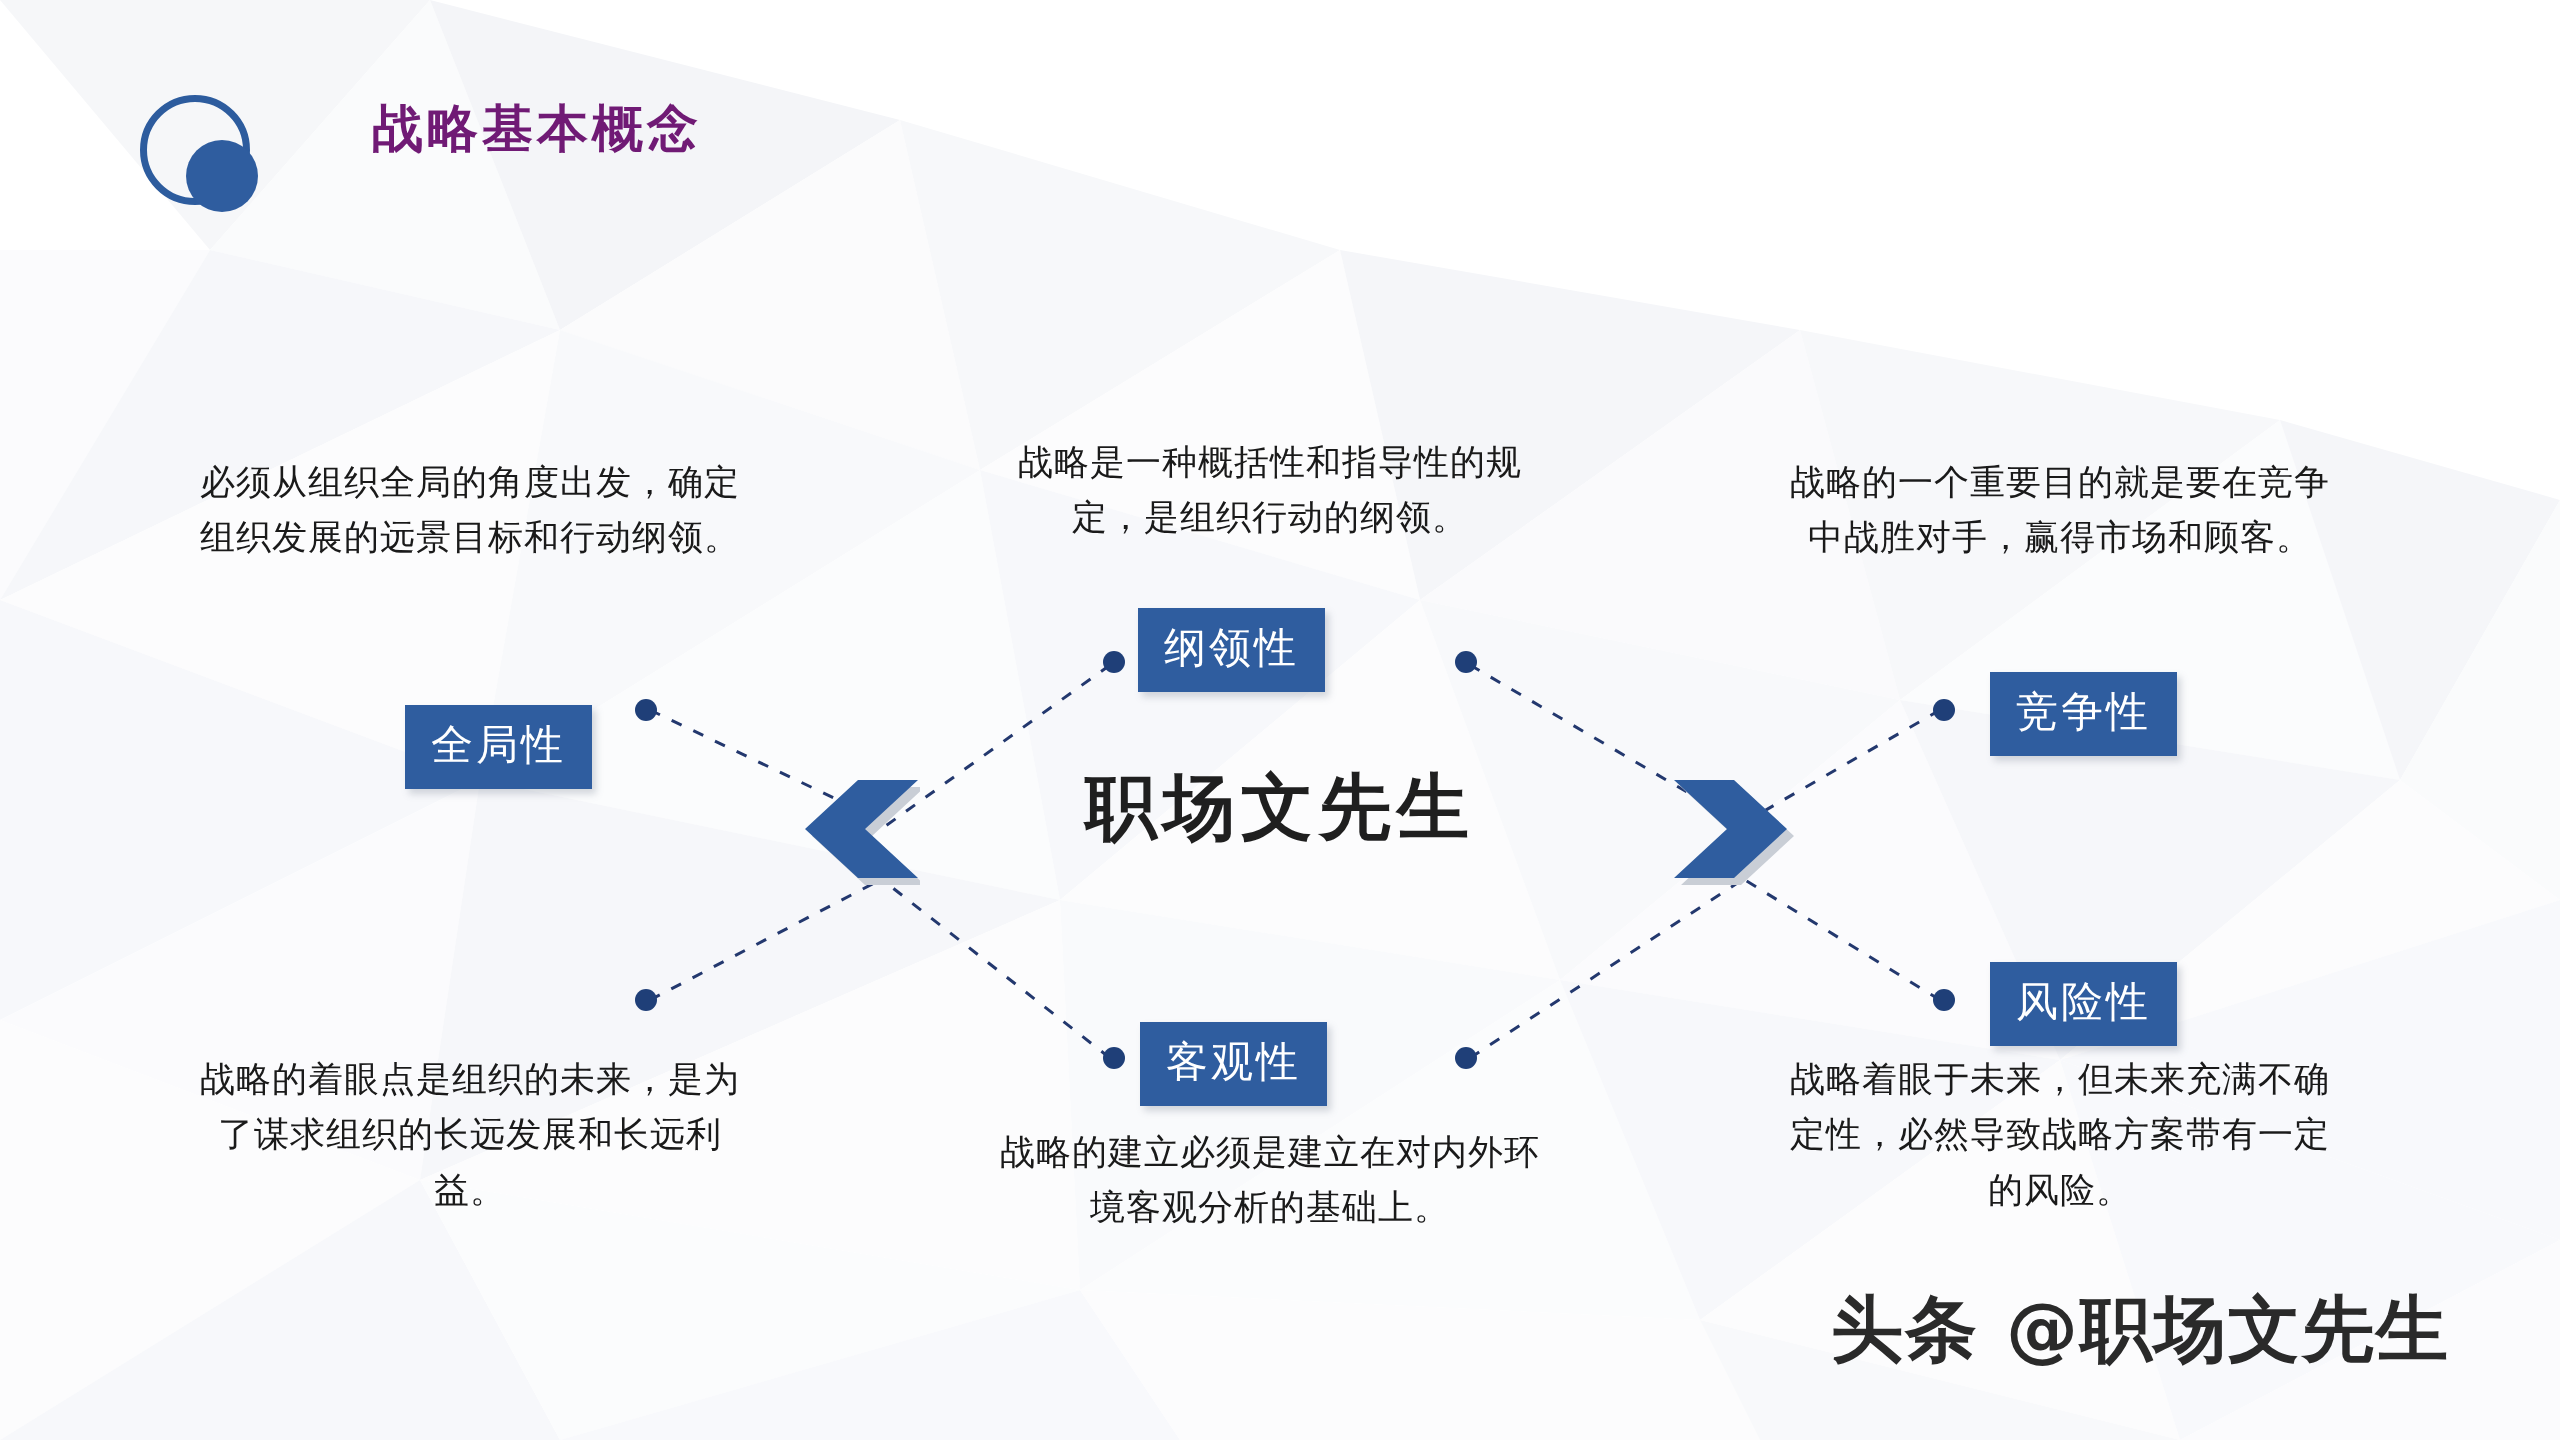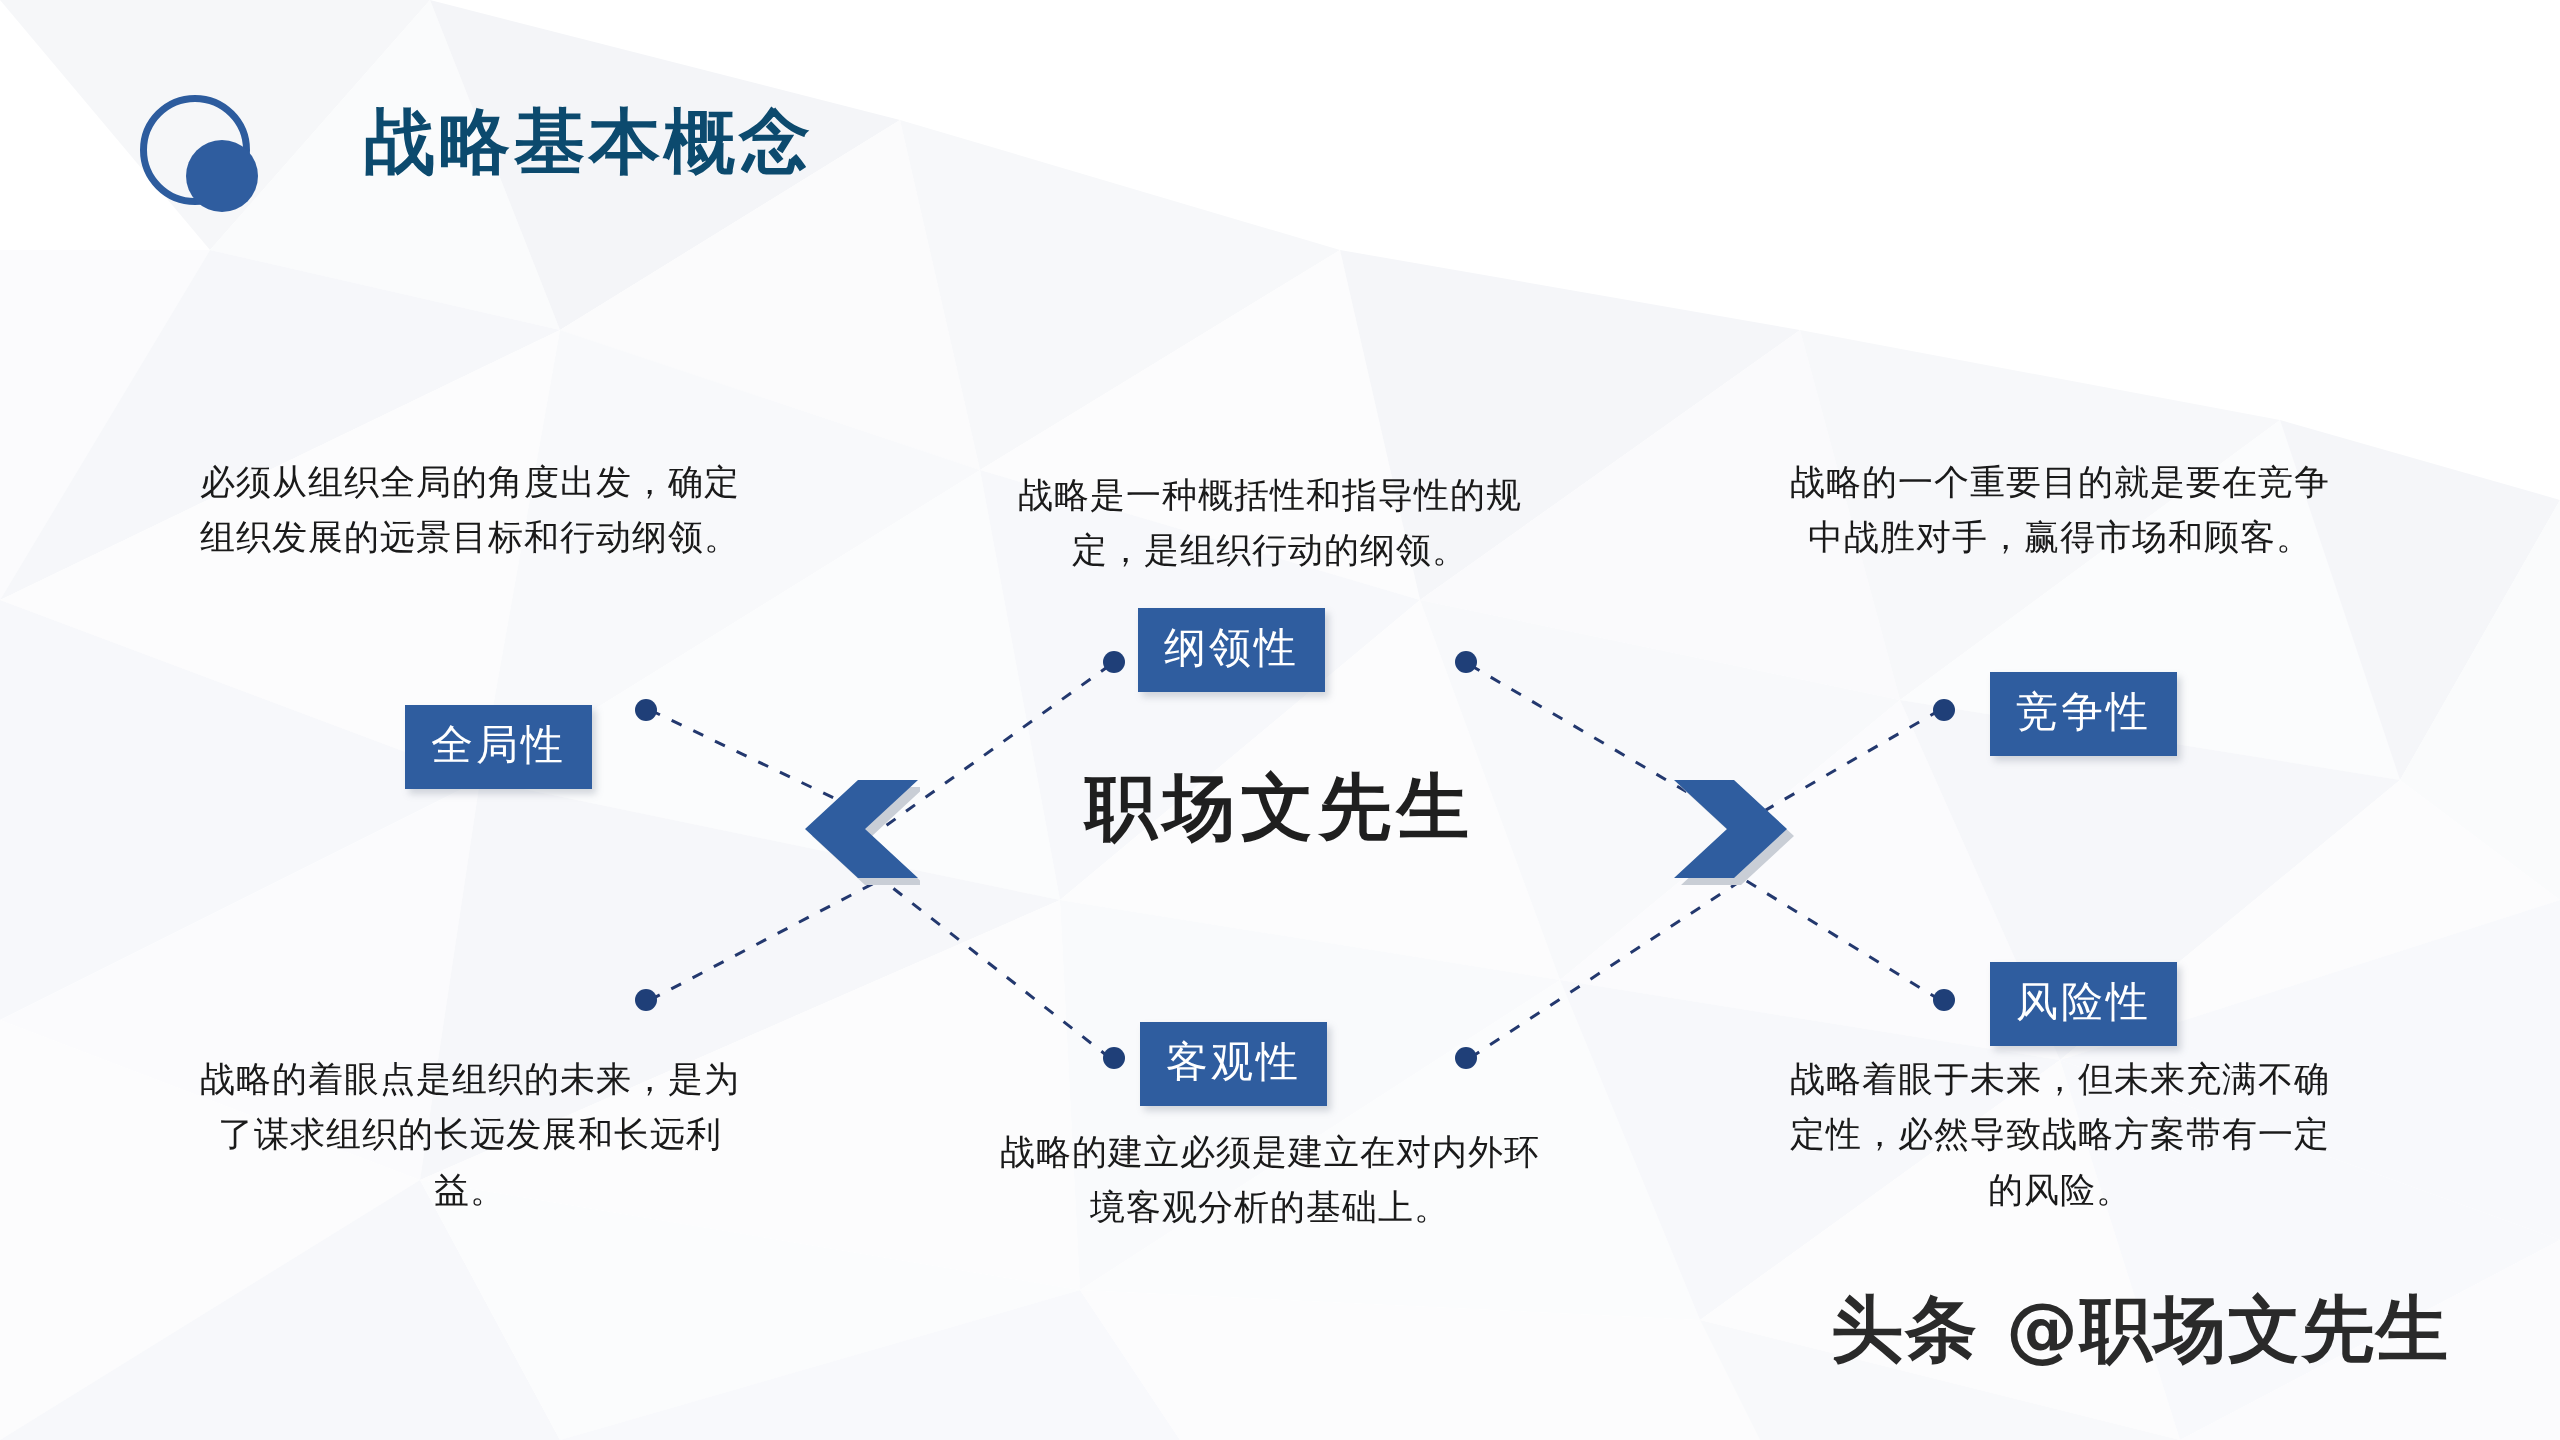--- a/index.html
+++ b/index.html
@@ -53,25 +53,25 @@
     position: absolute;
     left: 46px;
     top: 45px;
     width: 72px;
     height: 72px;
     background: #2f5d9f;
     border-radius: 50%;
   }
   #slide-title {
     position: absolute;
-    left: 364px;
+    left: 372px;
     top: 95px;
-    font-size: 71px;
+    font-size: 51px;
     font-weight: bold;
-    color: #0c4a6e;
+    color: #701a75;
     letter-spacing: 4px;
     white-space: nowrap;
     font-family: "DejaVu Serif", "Liberation Serif", serif;
   }
   
   #connectors {
     position: absolute;
     left: 0; top: 0;
     width: 2560px;
     height: 1440px;
@@ -237,21 +237,21 @@
     <polygon points="62,10 2,10 55,59 2,108 62,108 115,59" fill="#2f5d9f"></polygon>
   </svg>
 
   <div id="center-title">职场文先生</div>
 
   <div class="desc" style="left:200px; top:455px; width:540px;">必须从组织全局的角度出发，确定组织发展的远景目标和行动纲领。</div>
   <div class="chip" style="left:405px; top:672px;margin-top:33px;">全局性</div>
 
   <div class="desc" style="left:200px; top:1052px; width:540px;">战略的着眼点是组织的未来，是为了谋求组织的长远发展和长远利益。</div>
 
-  <div class="desc" style="left:1000px; top:468px; width:540px;">战略是一种概括性和指导性的规定，是组织行动的纲领。</div>
+  <div class="desc" style="left:1000px; top:435px; width:540px;">战略是一种概括性和指导性的规定，是组织行动的纲领。</div>
   <div class="chip" style="left:1138px; top:608px;">纲领性</div>
 
   <div class="chip" style="left:1140px; top:1022px;">客观性</div>
   <div class="desc" style="left:1000px; top:1125px; width:540px;">战略的建立必须是建立在对内外环境客观分析的基础上。</div>
 
   <div class="desc" style="left:1790px; top:455px; width:540px;">战略的一个重要目的就是要在竞争中战胜对手，赢得市场和顾客。</div>
   <div class="chip" style="left:1990px; top:962px;">风险性</div>
 
   <div class="chip" style="left:1990px; top:672px;">竞争性</div>
   <div class="desc" style="left:1790px; top:1052px; width:540px;">战略着眼于未来，但未来充满不确定性，必然导致战略方案带有一定的风险。</div>

